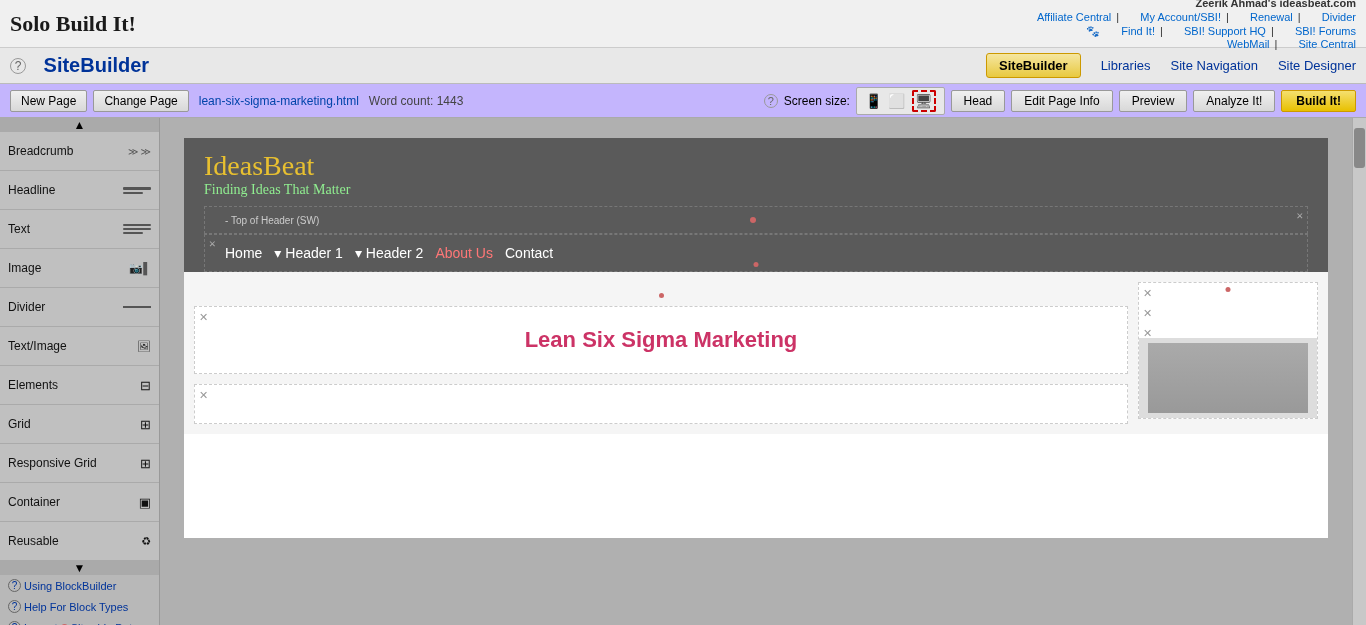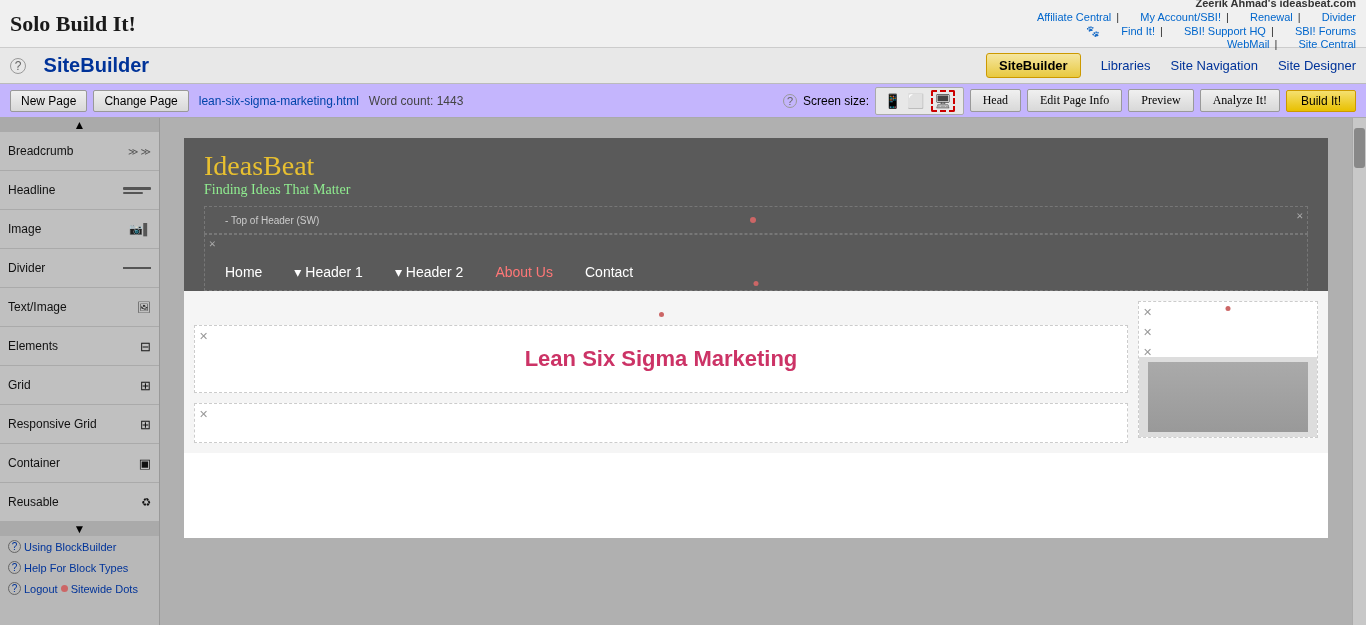--- a/index.html
+++ b/index.html
@@ -105,29 +105,28 @@
       width: 14px; height: 14px;
       display: inline-flex; align-items: center; justify-content: center;
     }
     .head-btn {
       background: linear-gradient(to bottom, #f0f0f0, #d8d8d8);
       border: 1px solid #999;
       padding: 3px 12px;
       cursor: pointer;
       font-size: 12px;
       border-radius: 2px;
-      font-family: Liberation Serif, serif;
     }
     .build-btn {
       background: linear-gradient(to bottom, #f5e070, #e8c000);
       border: 1px solid #cc9900;
       padding: 3px 14px;
       cursor: pointer;
       font-size: 12px;
-      font-weight: normal;
+      font-weight: bold;
       border-radius: 2px;
     }
 
     
     #main-layout {
       display: flex;
       height: calc(625px - 32px - 36px - 34px);
       overflow: hidden;
     }
 
@@ -252,22 +251,21 @@
     
     #nav-block {
       border: 1px dashed #888;
       background: #5a5a5a;
       padding: 8px 20px;
       position: relative;
     }
     #nav-block-inner {
       display: flex;
       align-items: center;
-      gap: 32px;
-      margin-top: 19px;
+      gap: 12px;
     }
     .nav-item {
       color: #fff;
       font-size: 14px;
       cursor: pointer;
       display: flex;
       align-items: center;
       gap: 3px;
     }
     .nav-item-about { color: #ff6666; }
@@ -459,20 +457,30 @@
     <div class="sidebar-item">
       <span>Headline</span>
       <div class="item-icon">
         <div class="icon-lines">
           <div class="icon-line" style="width:28px;height:3px;"></div>
           <div class="icon-line" style="width:20px;"></div>
         </div>
       </div>
     </div>
 
+    <div class="sidebar-item">
+      <span>Text</span>
+      <div class="item-icon">
+        <div class="icon-lines">
+          <div class="icon-line" style="width:28px;"></div>
+          <div class="icon-line" style="width:28px;"></div>
+          <div class="icon-line" style="width:20px;"></div>
+        </div>
+      </div>
+    </div>
 
     <div class="sidebar-item">
       <span>Image</span>
       <div class="item-icon">
         <span class="icon-camera"></span>
         <span style="font-size:11px;color:#555;">▌</span>
       </div>
     </div>
 
     <div class="sidebar-item">

